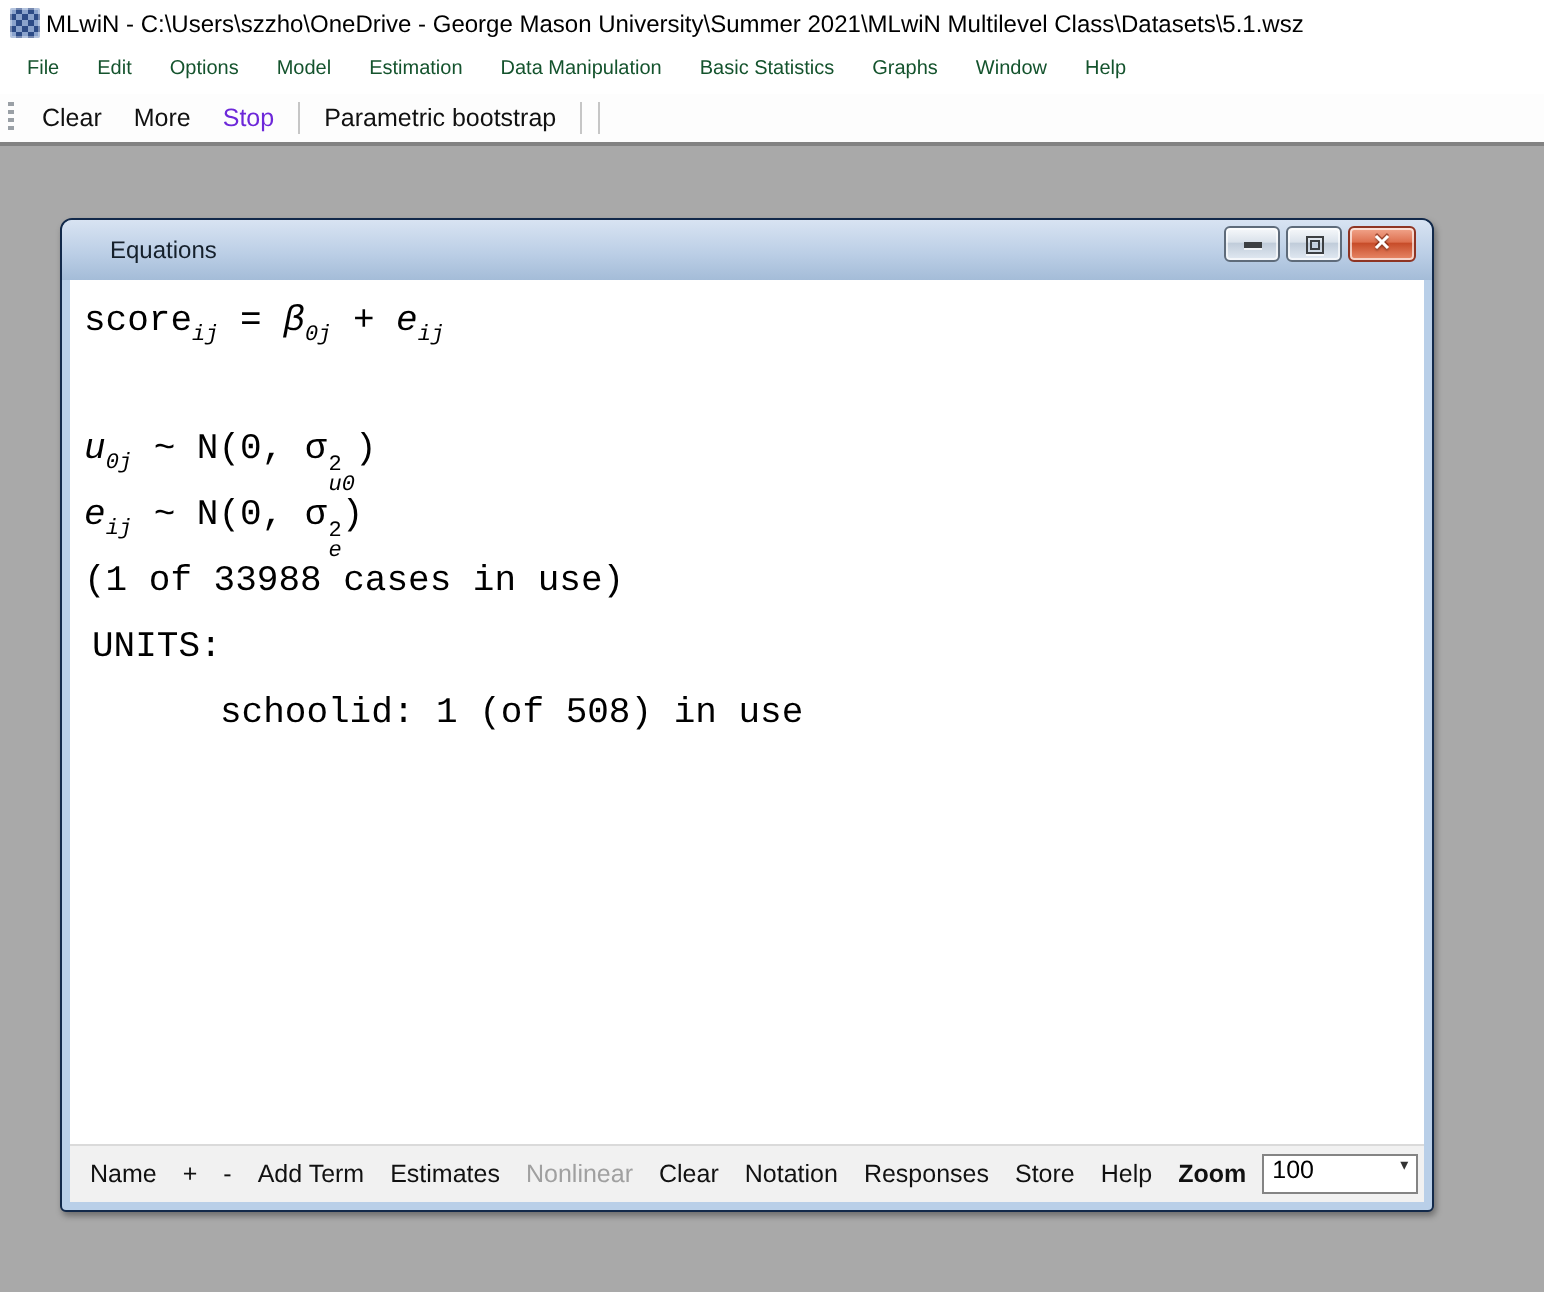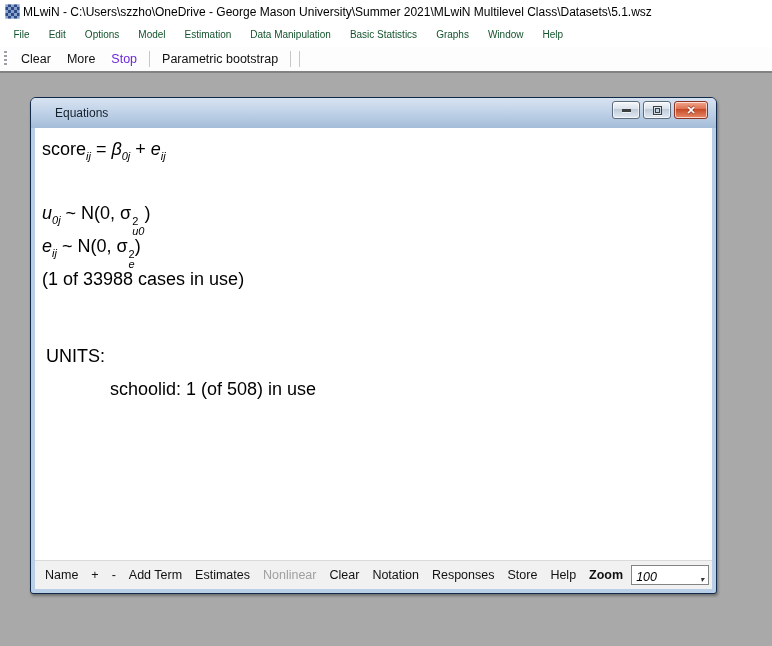--- a/index.html
+++ b/index.html
@@ -24,21 +24,21 @@
   .grip { width:3px; height:16px; margin:0 6px 0 1px;
       background: repeating-linear-gradient(to bottom,#9aa0a6 0 2px, transparent 2px 4px); }
   .tb-item { padding:0 8px; font-size:12.5px; color:#111; line-height:24px; }
   .tb-item.disabled { color:#6d28d9; }
   .tb-sep { width:1px; height:16px; background:#c6c6c6; margin:0 4px; }
 
   
   .mdi { position:relative; height:575px; background:#a9a9a9; border-top:2px solid #828282; }
 
   
-  .eqwin { position:absolute; left:30px; top:24px; width:687px; height:497px;
+  .eqwin { position:absolute; left:30px; top:36px; width:687px; height:497px;
       border:1px solid #12294a; border-radius:6px 6px 3px 3px; background:#b9cfe8;
       box-shadow:1px 2px 3px rgba(0,0,0,.35); overflow:hidden; }
   .eqwin-titlebar { position:relative; height:30px;
       background:linear-gradient(#d8e3f2, #bccfe6 55%, #a4bcd8);
       display:flex; align-items:center; padding-left:24px;
       font-size:12px; color:#15202b; }
   .winbtns { position:absolute; top:3px; right:8px; display:flex; gap:3px; }
   .wbtn { width:28px; height:18px; border:1px solid #5e6b7a; border-radius:3px;
       display:flex; align-items:center; justify-content:center;
       background:linear-gradient(#f7f9fb, #d9e1ea 45%, #bfcbd9 46%, #e2eaf3);
@@ -51,40 +51,40 @@
       box-shadow:0 1px 0 rgba(255,255,255,.7); }
   .glyph-max::after { content:""; position:absolute; left:1px; top:1px; width:3px; height:3px; border:1px solid #3c3f42; }
   .glyph-close { font-size:11px; font-weight:bold; color:#fff; line-height:1;
       text-shadow:0 -1px 0 rgba(100,20,0,.55), 0 1px 1px rgba(0,0,0,.3); }
 
   .eqwin-body { margin:0 4px 4px 4px; height:calc(100% - 34px); background:#ffffff;
       display:flex; flex-direction:column; }
 
   
   .eq-content { flex:1; overflow:hidden; padding:5px 0 12px 7px;
-      font-family:Liberation Sans, sans-serif; font-size:18px; color:#000;border-radius:30px; }
+      font-family:Liberation Mono, monospace; font-size:18px; color:#000;border-radius:30px; }
   .eq-line { height:33px; line-height:33px; white-space:nowrap; }
   .seg-rm { font-style:normal; }
   .seg-it { font-style:italic; }
   .seg-sub { font-style:italic; font-size:11px; vertical-align:-5px; }
   .supsub { display:inline-flex; flex-direction:column; vertical-align:-6px;
       line-height:1; font-size:11px; margin-left:1px; }
   .supsub .ss-sup { display:block; font-style:normal; height:10px; }
   .supsub .ss-sub { display:block; font-style:italic; height:10px; }
 
   
   .eqwin-footer { height:29px; background:#f1f1f1; border-top:1px solid #dadada;
       display:flex; align-items:center; gap:13px; padding-left:10px;
       font-size:12.5px; color:#111; }
   .ft-item { white-space:nowrap; cursor:default; }
   .ft-item.disabled { color:#a0a0a0; }
   .ft-item.bold { font-weight:bold; }
   .zoom-combo { width:78px; height:20px; background:#ffffff; border:1px solid #848484;
-      display:flex; align-items:flex-end; justify-content:space-between;
-      padding:0 4px; font-size:12.5px; color:#000; margin-left:-5px;font-style:italic; }
+      display:flex; align-items:flex-start; justify-content:space-between;
+      padding:0 4px; font-size:12.5px; color:#000; margin-left:-5px; }
   .combo-arrow { font-size:8px; color:#333; }
 </style>
 </head>
 <body>
 
 <div class="screen">
 
   <div class="titlebar">
     <span class="app-icon"></span>
     <span class="title-text">MLwiN - C:\Users\szzho\OneDrive - George Mason University\Summer 2021\MLwiN Multilevel Class\Datasets\5.1.wsz</span>
@@ -137,21 +137,21 @@
             <div class="eq-line"><span class="seg-rm">score</span><span class="seg-sub">ij</span><span class="seg-rm"> = </span><span class="seg-it">β</span><span class="seg-sub">0j</span><span class="seg-rm"> + </span><span class="seg-it">e</span><span class="seg-sub">ij</span></div>
             <div class="eq-line" style="margin-top: 31px;"><span class="seg-it">u</span><span class="seg-sub">0j</span><span class="seg-rm"> ~ N(0, </span><span class="seg-rm">σ</span><span class="supsub">
                 <span class="ss-sup">2</span>
                 <span class="ss-sub">u0</span>
               </span><span class="seg-rm">)</span></div>
             <div class="eq-line"><span class="seg-it">e</span><span class="seg-sub">ij</span><span class="seg-rm"> ~ N(0, </span><span class="seg-rm">σ</span><span class="supsub">
                 <span class="ss-sup">2</span>
                 <span class="ss-sub">e</span>
               </span><span class="seg-rm">)</span></div>
             <div class="eq-line"><span class="seg-rm">(1 of 33988 cases in use)</span></div>
-            <div class="eq-line" style="padding-left: 4px; margin-top: 44px;"><span class="seg-rm">UNITS:</span></div>
+            <div class="eq-line" style="padding-left: 4px;"><span class="seg-rm">UNITS:</span></div>
             <div class="eq-line" style="padding-left: 68px;"><span class="seg-rm">schoolid: 1 (of 508) in use</span></div>
           </div>
         <div class="eqwin-footer" id="eqfooter">
             <span class="ft-item">Name</span>
             <span class="ft-item">+</span>
             <span class="ft-item">-</span>
             <span class="ft-item">Add Term</span>
             <span class="ft-item">Estimates</span>
             <span class="ft-item disabled">Nonlinear</span>
             <span class="ft-item">Clear</span>

